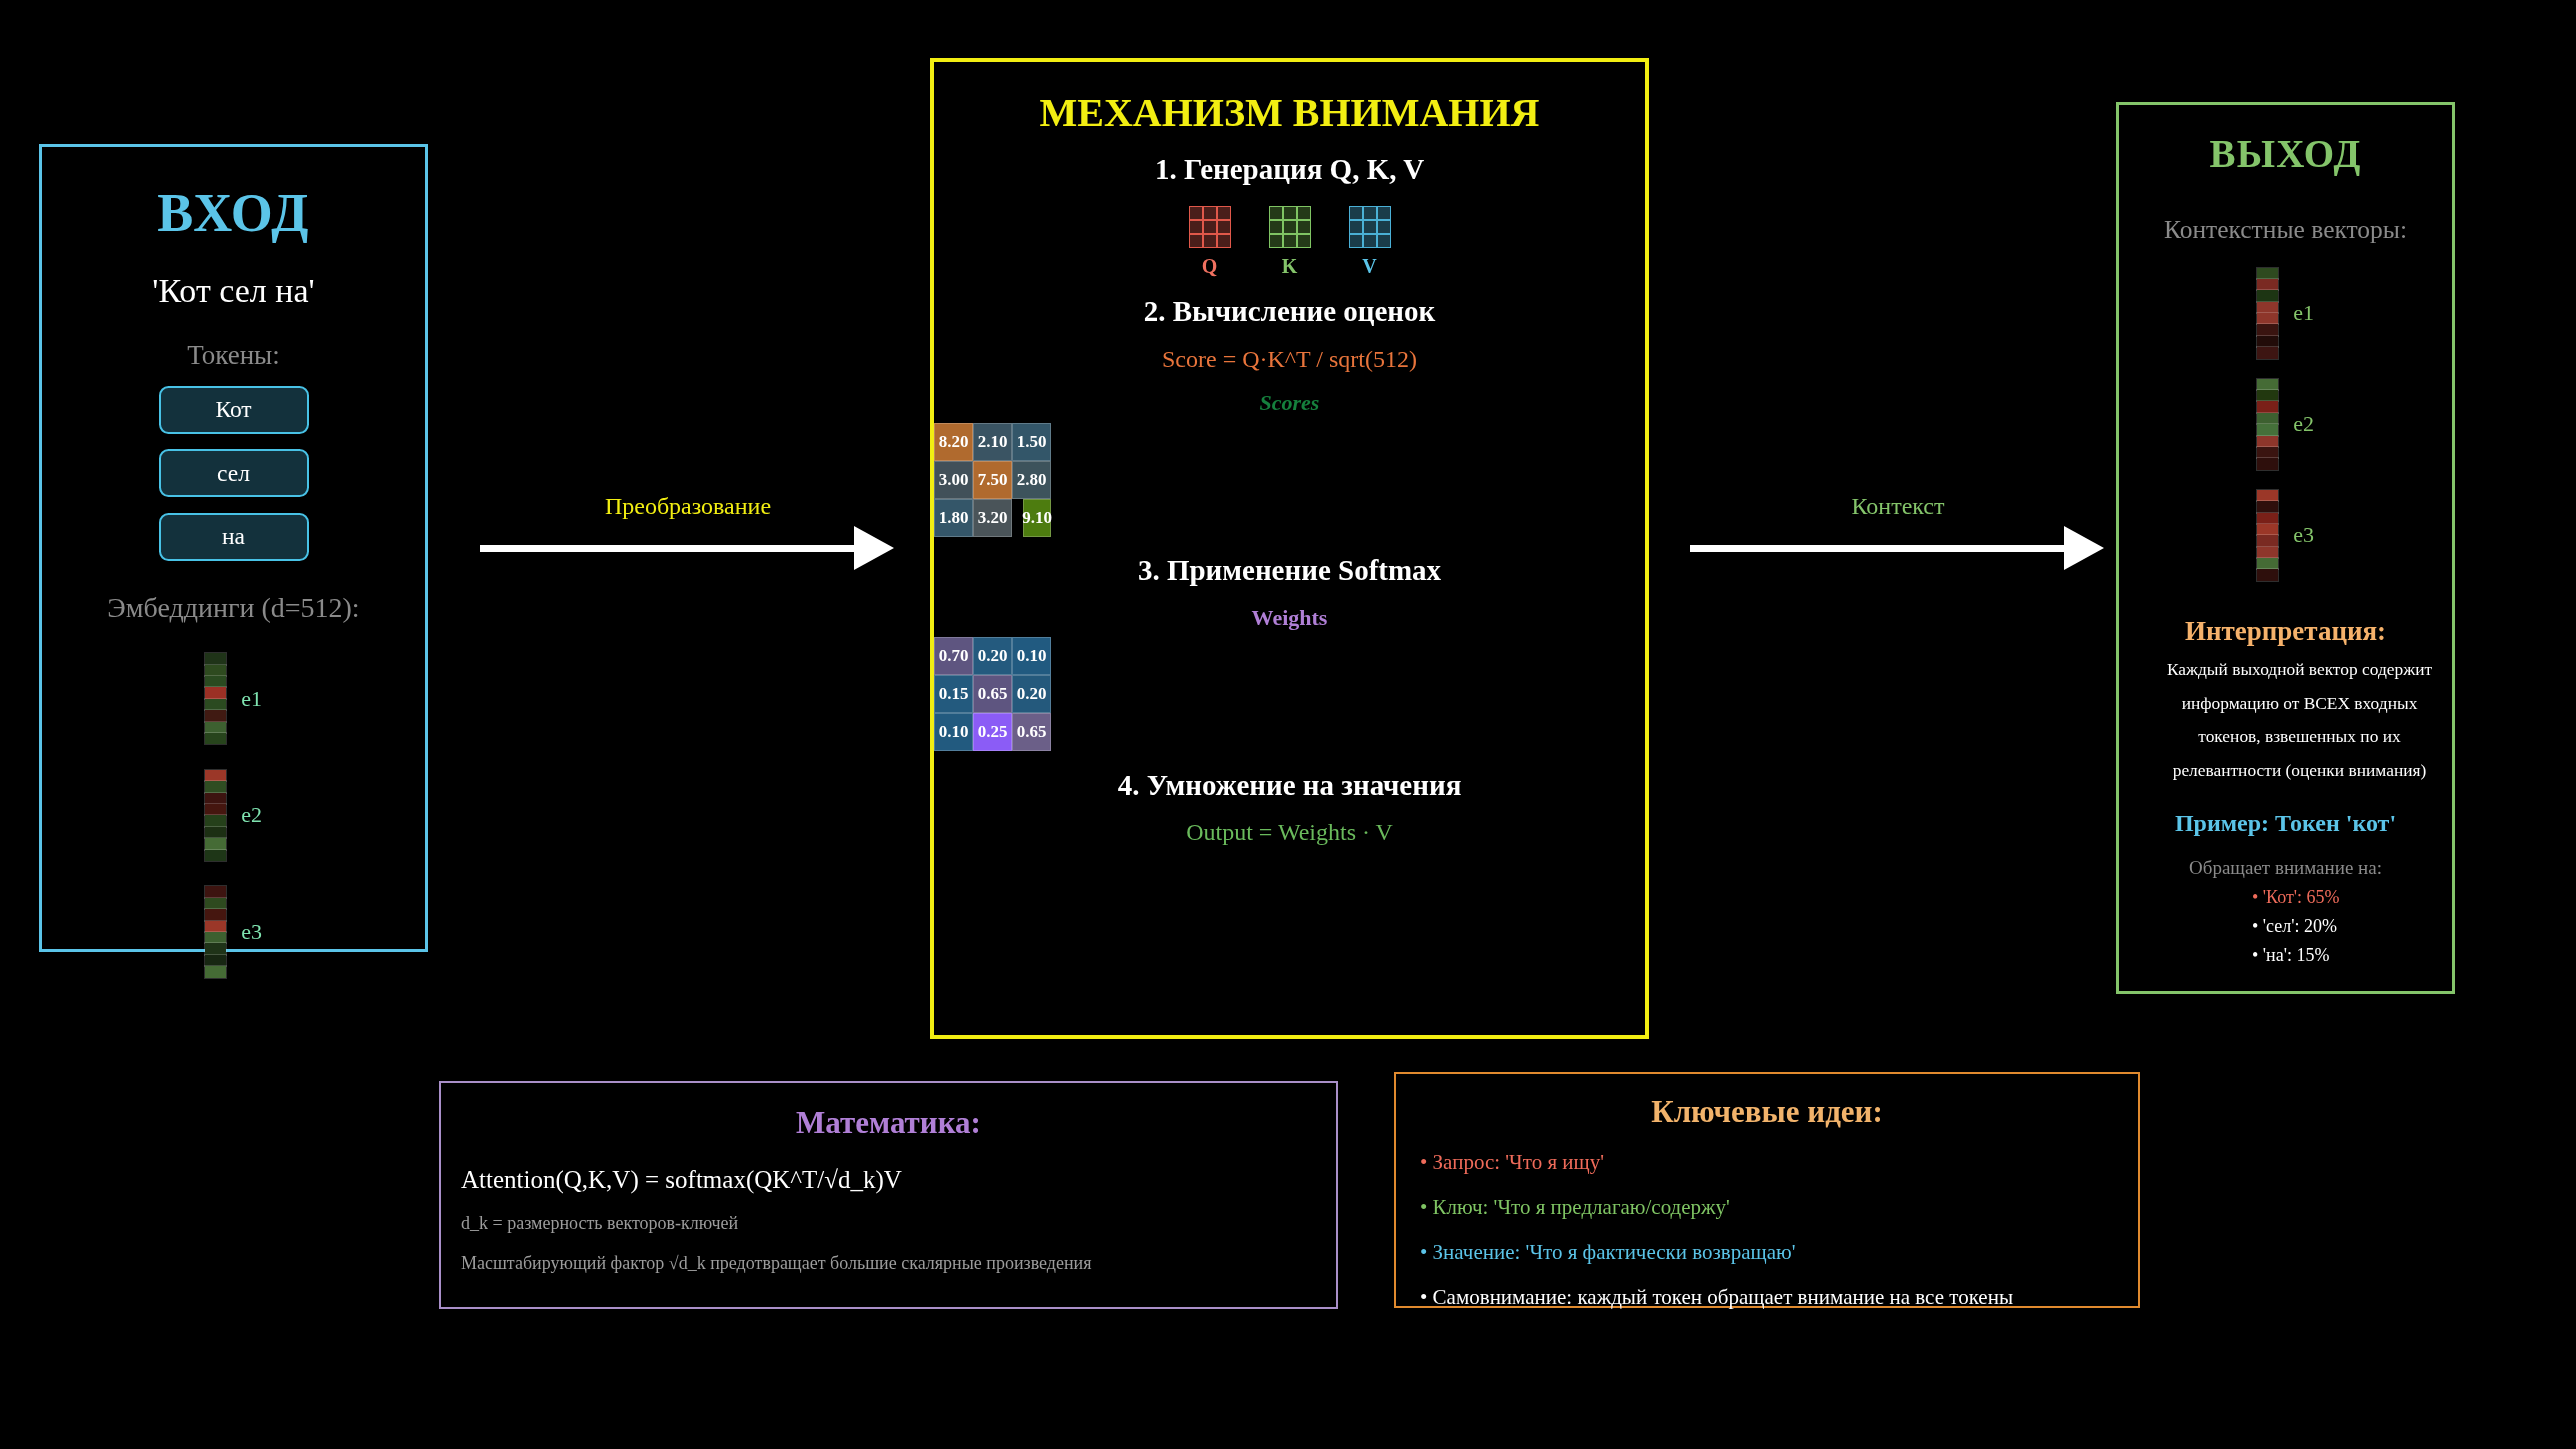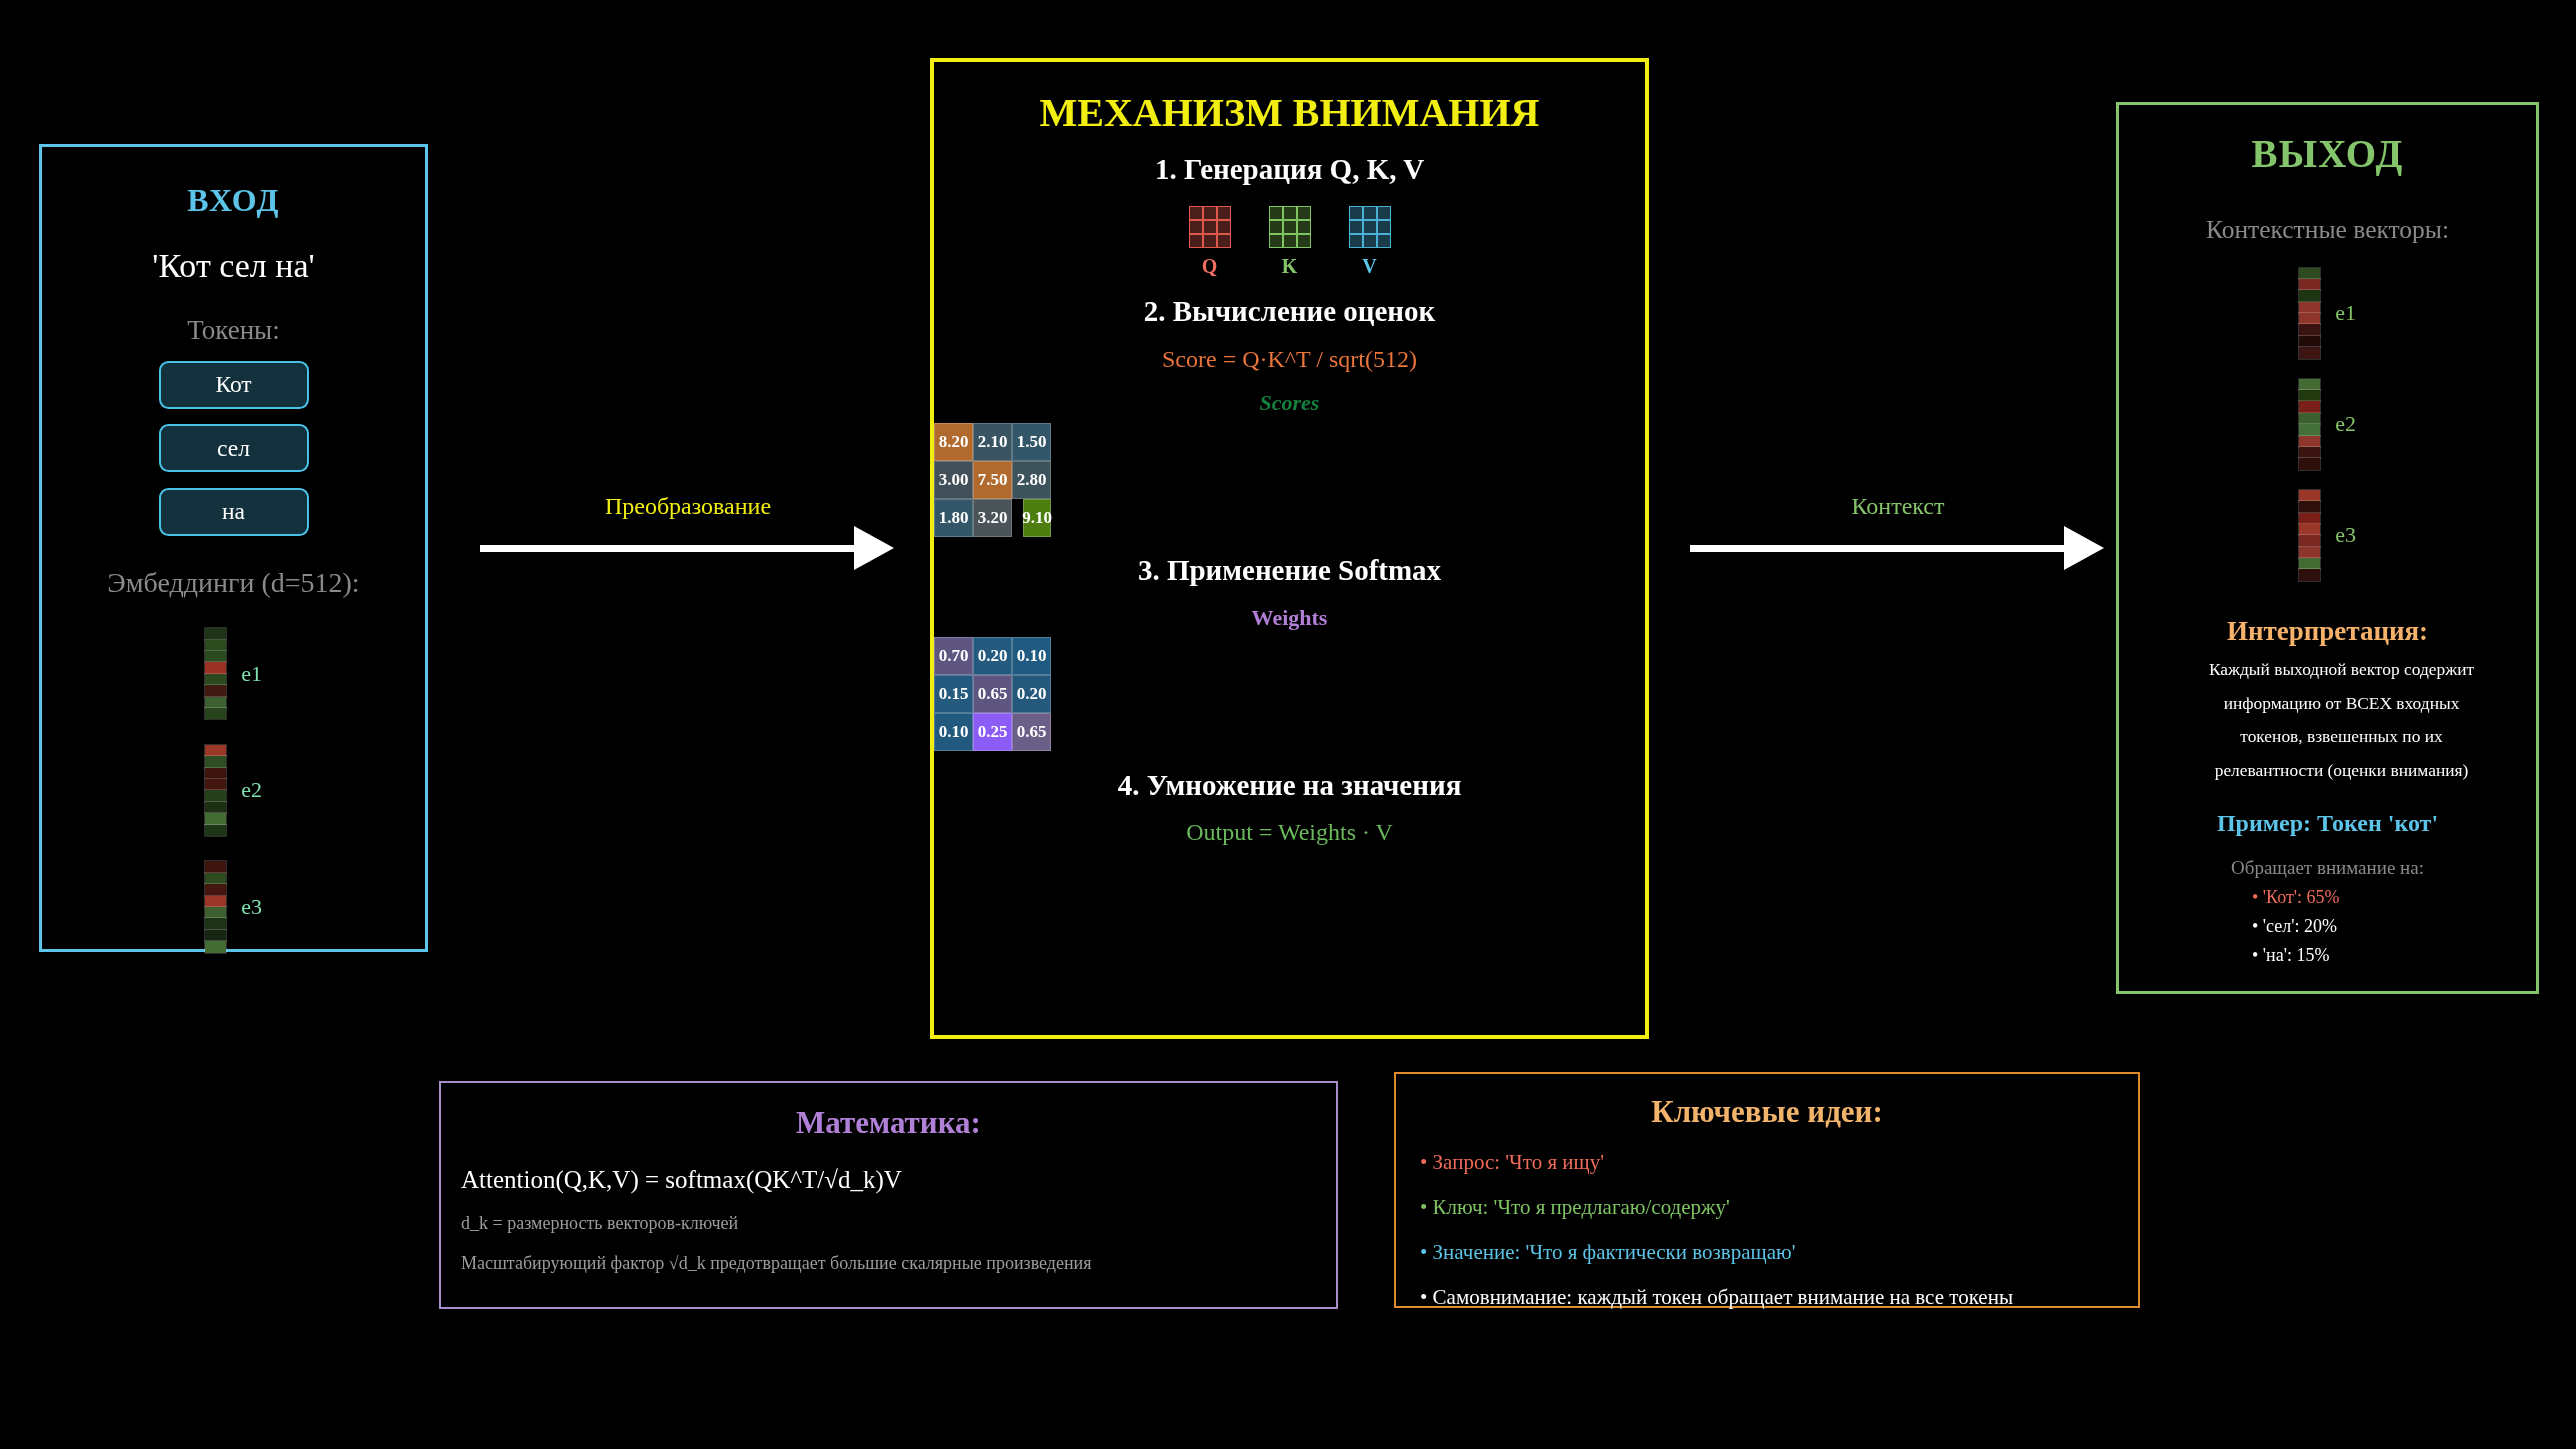--- a/index.html
+++ b/index.html
@@ -17,21 +17,21 @@
   }
   .panel { position: absolute; box-sizing: border-box; background: #000; }
 
   
   #input-panel {
     left: 39px; top: 144px; width: 389px; height: 808px;
     border: 3.4px solid #5bc4e8;
   }
   #input-title {
     text-align: center; color: #5bc4e8; font-weight: bold;
-    font-size: 32px; margin-top: 35px; letter-spacing: 1.3px;
+    font-size: 54px; margin-top: 35px; letter-spacing: 1.3px;
   }
   #input-sentence {
     text-align: center; color: #ffffff; font-size: 34px; margin-top: 28px;
   }
   #tokens-label {
     text-align: center; color: #8a8a8a; font-size: 27px; margin-top: 29.5px;
   }
   .token-box {
     width: 146px; height: 44px; margin: 15.4px auto 0 auto;
     background: #13313c; border: 2.7px solid #48c2e6; border-radius: 9.4px;
@@ -88,21 +88,21 @@
     grid-template-rows: repeat(3, 38px);
   }
   .num-cell {
     box-sizing: border-box; display: flex; align-items: center;
     justify-content: center; color: #ffffff; font-weight: bold;
     font-size: 17px;
   }
 
   
   #output-panel {
-    left: 2116px; top: 102px; width: 423px; height: 892px;
+    left: 2116px; top: 102px; width: 339px; height: 892px;
     border: 3.4px solid #84c46a;
   }
   #output-title {
     text-align: center; color: #84c46a; font-weight: bold;
     font-size: 39px; margin-top: 25.5px; letter-spacing: 1.3px;
   }
   #ctx-label {
     text-align: center; color: #8a8a8a; font-size: 25.5px; margin-top: 39px;
   }
   #interp-title {

